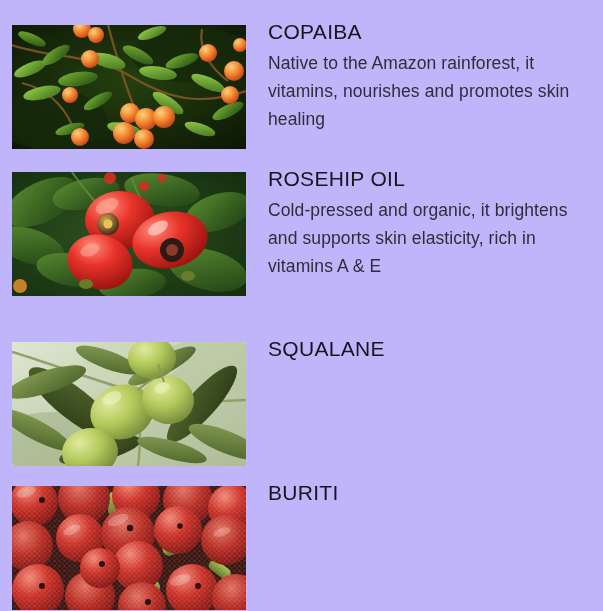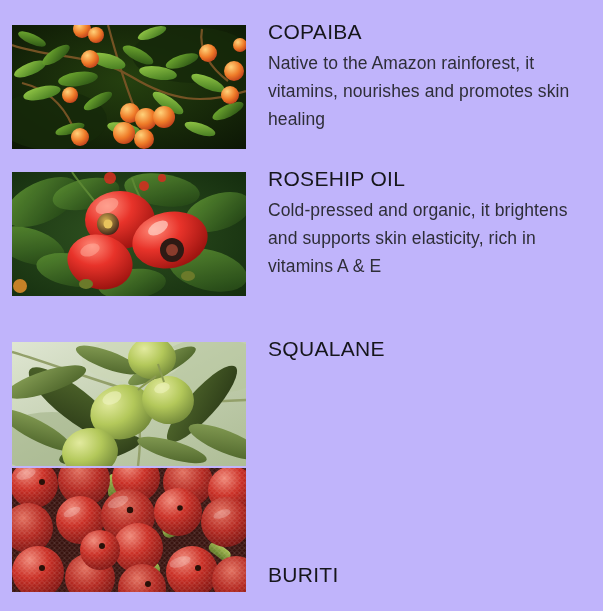--- a/index.html
+++ b/index.html
@@ -25,21 +25,21 @@
     left: 12px;
     width: 579px;
     height: 124px;
     display: flex;
     flex-direction: row;
     align-items: flex-start;
   }
   .row-0 { top: 25px; }
   .row-1 { top: 172px; }
   .row-2 { top: 322px; margin-top: 20px; }
-  .row-3 { top: 468px; align-items: flex-end; }
+  .row-3 { top: 486px; }
 
   .photo {
     position: relative;
     width: 234px;
     height: 124px;
     flex: 0 0 234px;
     overflow: hidden;
     background: #17240f;
   }
   .photo svg { display: block; width: 234px; height: 124px; }

